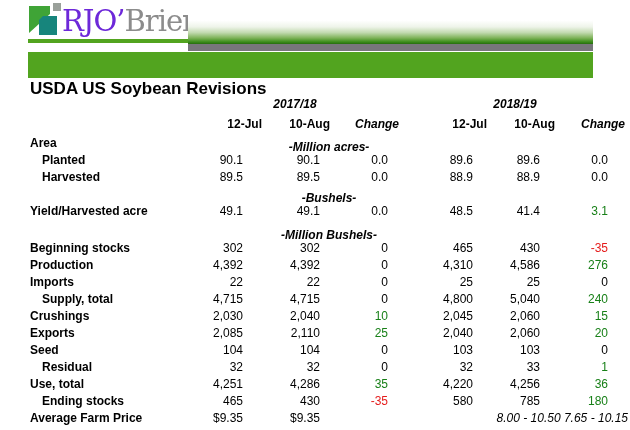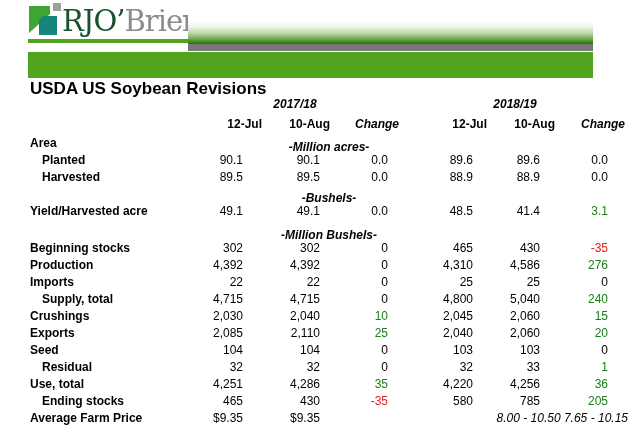--- a/index.html
+++ b/index.html
@@ -3,21 +3,21 @@
 <meta charset="utf-8">
 <style>
   html,body{margin:0;padding:0;background:#fff;}
   #canvas{position:relative;width:630px;height:430px;background:#fff;overflow:hidden;
           font-family:"Liberation Sans",sans-serif;color:#000;}
 
   
   #logo-icon{position:absolute;left:27px;top:2px;width:34px;height:36px;}
   #logo-text{position:absolute;left:62px;top:3px;font-family:"DejaVu Serif","Liberation Serif",serif;
              font-size:29px;line-height:36px;letter-spacing:-1px;white-space:nowrap;}
-  #logo-text .lg-green{color:#14532d;margin-top:30px;}
+  #logo-text .lg-green{color:#6d28d9;margin-top:30px;}
   #logo-text .lg-gray{color:#8c8c8c;}
   #logo-underline{position:absolute;left:28px;top:39px;width:160px;height:4px;background:#52a41f;}
   #grad-band{position:absolute;left:188px;top:6px;width:405px;height:38px;
              background:linear-gradient(to bottom,#ffffff 0%,#ffffff 38%,#eef4e9 55%,#c2dab0 70%,#7fb35a 84%,#3e8f1d 94%,#256e0d 100%);}
   #gray-bar{position:absolute;left:188px;top:44px;width:405px;height:7px;background:#77767b;}
   #green-bar{position:absolute;left:28px;top:52px;width:565px;height:26px;background:#52a41f;}
 
   
   #report-title{position:absolute;left:30px;top:79px;font-size:17px;font-weight:bold;}
 
@@ -195,21 +195,21 @@
           <div class="cell num c5 ">4,256</div>
           <div class="cell num c6 pos">36</div>
         </div>
         <div class="t-row">
           <div class="cell c-label ind">Ending stocks</div>
           <div class="cell num c1 ">465</div>
           <div class="cell num c2 ">430</div>
           <div class="cell num c3 neg">-35</div>
           <div class="cell num c4 ">580</div>
           <div class="cell num c5 ">785</div>
-          <div class="cell num c6 pos">205</div>
+          <div class="cell num c6 pos">180</div>
         </div>
         <div class="t-row">
           <div class="cell c-label">Average Farm Price</div>
           <div class="cell num c1">$9.35</div>
           <div class="cell num c2">$9.35</div>
           <div class="cell range-span"><div class="" style="display: inline;">8.00 - 10.50</div> <div class="" style="display: inline;">7.65 - 10.15</div></div>
         </div>
       </div>
   </div>
 

